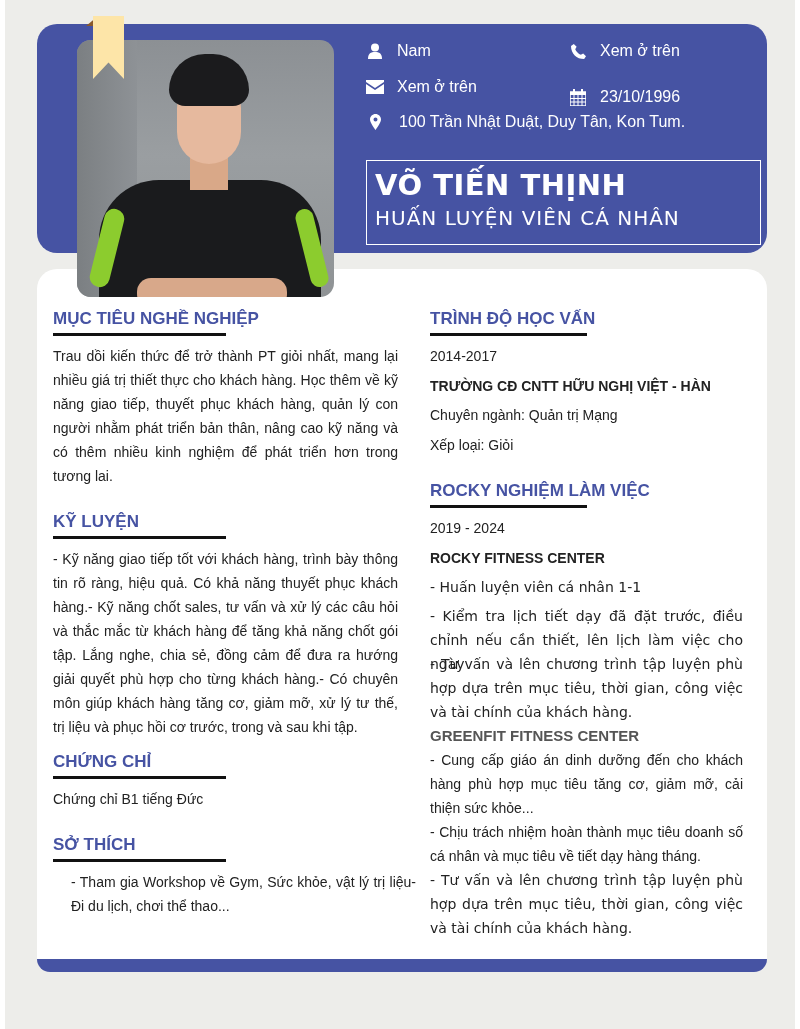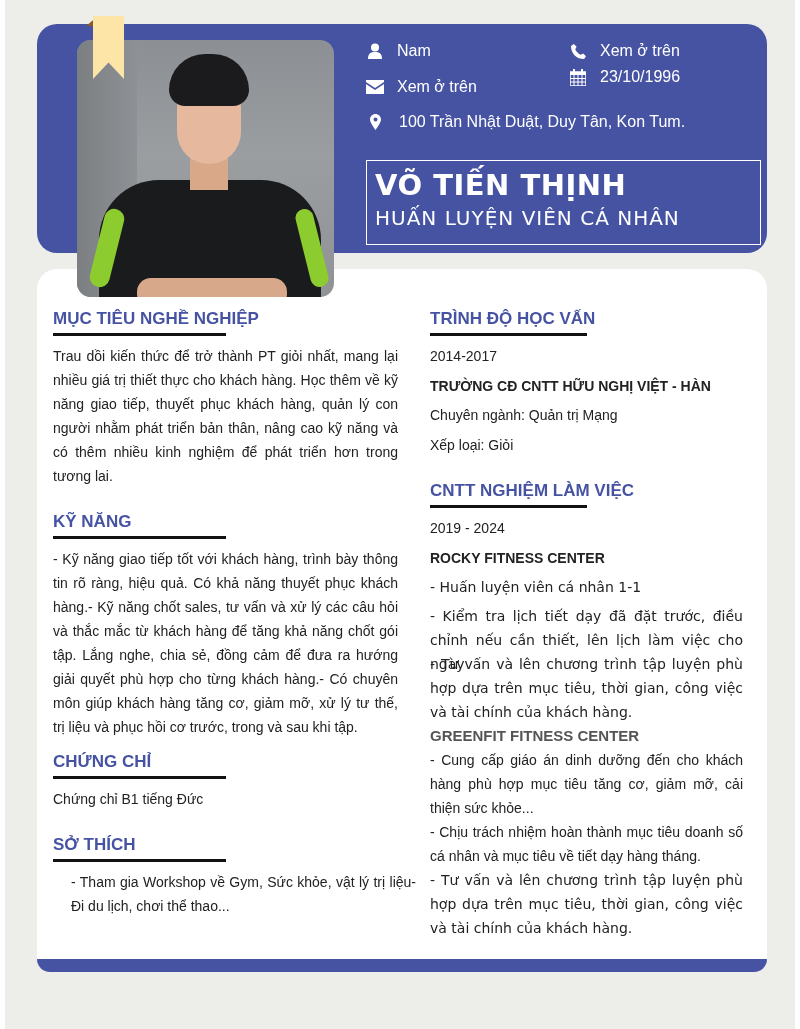--- a/index.html
+++ b/index.html
@@ -114,21 +114,21 @@
 </div>
 <div class="info" style="left:365px; top:78px;">
   <span class="ico">
     <svg width="18" height="14" viewBox="0 0 18 14">
         <path d="M0 0 H18 V2 L9 8 L0 2 Z"></path>
         <path d="M0 4 L9 10 L18 4 V14 H0 Z"></path>
       </svg>
   </span>
   <span>Xem ở trên</span>
 </div>
-<div class="info" style="left:568px; top:68px;text-align:right;">
+<div class="info" style="left:568px; top:88px;text-align:right;">
   <span class="ico">
     <svg width="16" height="17" viewBox="0 0 16 17">
         <rect x="0" y="3" width="16" height="14" fill="none" stroke="#fff" stroke-width="1.5"></rect>
         <rect x="0" y="3" width="16" height="3"></rect>
         <rect x="3" y="0" width="2" height="5"></rect>
         <rect x="11" y="0" width="2" height="5"></rect>
         <path d="M0 9.5 H16 M0 13 H16 M4 6 V17 M8 6 V17 M12 6 V17" stroke="#fff" stroke-width="1"></path>
       </svg>
   </span>
   <span>23/10/1996</span>
@@ -146,40 +146,40 @@
   <div class="name">VÕ TIẾN THỊNH</div>
   <div class="role">HUẤN LUYỆN VIÊN CÁ NHÂN</div>
 </div>
 
 <div class="content"></div>
 
 <div class="sec-title" style="left:53px; top:308px;">MỤC TIÊU NGHỀ NGHIỆP</div>
 <div class="sec-rule" style="left:53px; top:333px; width:173px;"></div>
 <div class="para" style="left:53px; top:344px; width:345px;">Trau dồi kiến thức để trở thành PT giỏi nhất, mang lại nhiều giá trị thiết thực cho khách hàng. Học thêm về kỹ năng giao tiếp, thuyết phục khách hàng, quản lý con người nhằm phát triển bản thân, nâng cao kỹ năng và có thêm nhiều kinh nghiệm để phát triển hơn trong tương lai.</div>
 
-<div class="sec-title" style="left:53px; top:511px;">KỸ NĂNG</div>
+<div class="sec-title" style="left:53px; top:511px;">KỸ LUYỆN</div>
 <div class="sec-rule" style="left:53px; top:536px; width:173px;"></div>
 <div class="para" style="left:53px; top:547px; width:345px;">- Kỹ năng giao tiếp tốt với khách hàng, trình bày thông tin rõ ràng, hiệu quả. Có khả năng thuyết phục khách hàng.-  Kỹ năng chốt sales, tư vấn và xử lý các câu hỏi và thắc mắc từ khách hàng để tăng khả năng chốt gói tập. Lắng nghe, chia sẻ, đồng cảm để đưa ra hướng giải quyết phù hợp cho từng khách hàng.-    Có chuyên môn giúp khách hàng tăng cơ, giảm mỡ, xử lý tư thế, trị liệu và phục hồi cơ trước, trong và sau khi tập.</div>
 
 <div class="sec-title" style="left:53px; top:751px;">CHỨNG CHỈ</div>
 <div class="sec-rule" style="left:53px; top:776px; width:173px;"></div>
 <div class="line" style="left:53px; top:789px;">Chứng chỉ B1 tiếng Đức</div>
 
 <div class="sec-title" style="left:53px; top:834px;">SỞ THÍCH</div>
 <div class="sec-rule" style="left:53px; top:859px; width:173px;"></div>
 <div class="para" style="left:71px; top:870px; width:345px;">- Tham gia Workshop về Gym, Sức khỏe, vật lý trị liệu- Đi du lịch, chơi thể thao...</div>
 
 <div class="sec-title" style="left:430px; top:308px;">TRÌNH ĐỘ HỌC VẤN</div>
 <div class="sec-rule" style="left:430px; top:333px; width:157px;"></div>
 <div class="line" style="left:430px; top:346px;">2014-2017</div>
 <div class="line bold" style="left:430px; top:376px;">TRƯỜNG CĐ CNTT HỮU NGHỊ VIỆT - HÀN</div>
 <div class="line" style="left:430px; top:405px;text-align:center;">Chuyên ngành: Quản trị Mạng</div>
 <div class="line" style="left:430px; top:435px;">Xếp loại: Giỏi</div>
 
-<div class="sec-title" style="left:430px; top:480px;">CNTT NGHIỆM LÀM VIỆC</div>
+<div class="sec-title" style="left:430px; top:480px;">ROCKY NGHIỆM LÀM VIỆC</div>
 <div class="sec-rule" style="left:430px; top:505px; width:157px;"></div>
 <div class="line" style="left:430px; top:518px;">2019 - 2024</div>
 <div class="line bold" style="left:430px; top:548px;">ROCKY FITNESS CENTER</div>
 <div class="line" style="left:430px; top:577px; font-family:'DejaVu Sans',sans-serif; font-size:14px;">- Huấn luyện viên cá nhân 1-1</div>
 <div class="para" style="left:430px; top:604px; width:313px; font-family:'DejaVu Sans',sans-serif; font-size:14px;">- Kiểm tra lịch tiết dạy đã đặt trước, điều chỉnh nếu cần thiết, lên lịch làm việc cho ngày</div>
 <div class="para" style="left:430px; top:652px; width:313px; font-family:'DejaVu Sans',sans-serif; font-size:14px;">- Tư vấn và lên chương trình tập luyện phù hợp dựa trên mục tiêu, thời gian, công việc và tài chính của khách hàng.</div>
 
 <div class="line grey-bold" style="left:430px; top:726px;">GREENFIT FITNESS CENTER</div>
 <div class="para" style="left:430px; top:748px; width:313px;">- Cung cấp giáo án dinh dưỡng đến cho khách hàng phù hợp mục tiêu tăng cơ, giảm mỡ, cải thiện sức khỏe...</div>
 <div class="para" style="left:430px; top:820px; width:313px; font-family:Liberation Sans, sans-serif;">- Chịu trách nhiệm hoàn thành mục tiêu doanh số cá nhân và mục tiêu về tiết dạy hàng tháng.</div>

